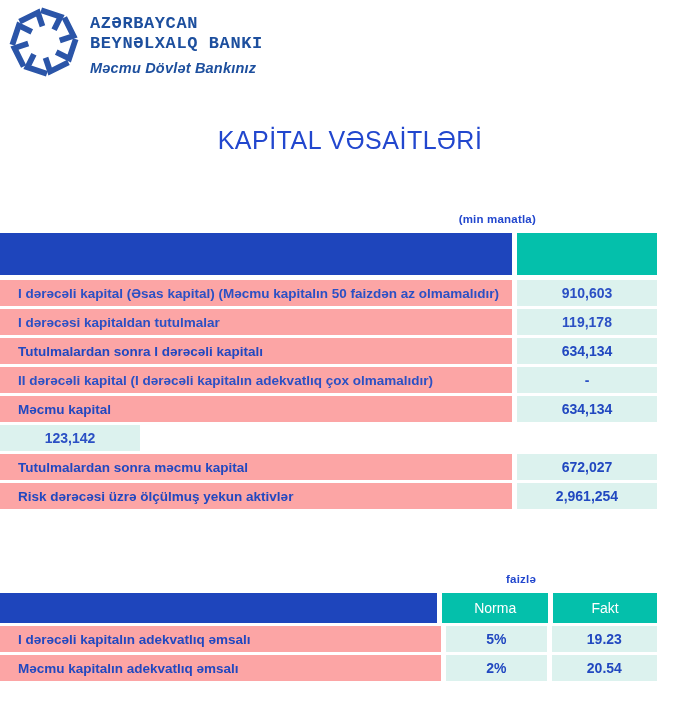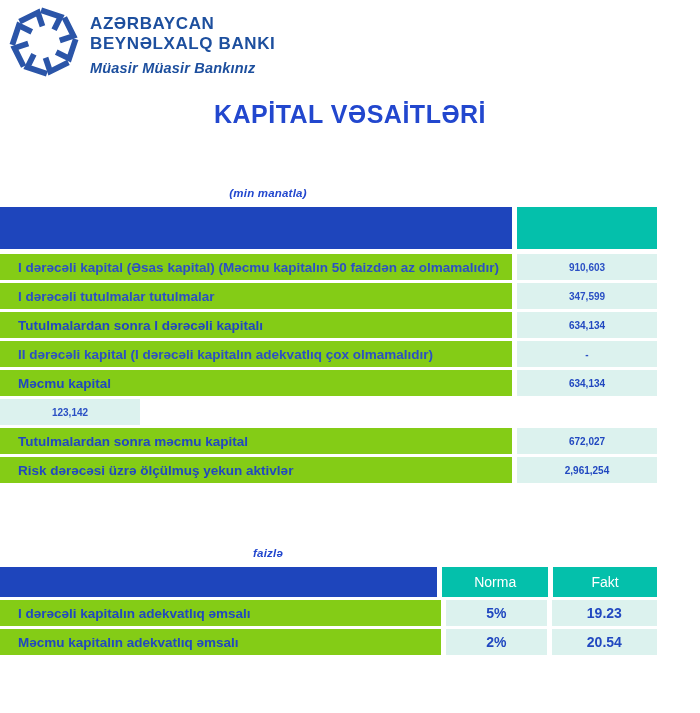--- a/index.html
+++ b/index.html
@@ -8,56 +8,55 @@
     background: #ffffff;
     font-family: "Liberation Sans", sans-serif;
     overflow: hidden;
   }
   .page { width: 700px; height: 713px; position: relative; }
 
   
   .brand { display: flex; align-items: flex-start; padding: 6px 0 0 8px; }
   .brand-logo { width: 72px; height: 72px; flex: 0 0 auto; }
   .brand-text { padding-left: 10px; padding-top: 8px; }
-  .brand-name { color: #1d4f9e; font-weight: 700; font-size: 17px; letter-spacing: 0.6px; line-height: 1.17; }
+  .brand-name { color: #1d4f9e; font-weight: 700; font-size: 17px; letter-spacing: 0.6px; line-height: 1.17; font-family: Liberation Mono, monospace; }
   .brand-tagline { color: #1d4f9e; font-style: italic; font-weight: 600; font-size: 14.5px; margin-top: 6px; letter-spacing: 0.2px; }
 
   
   .page-title {
     text-align: center;
     color: #2247ce;
-    font-weight: 700;
+    font-weight: 400;
     font-size: 25px;
     letter-spacing: 0.5px;
-    margin-top: 22px;
+    margin-top: 48px;
     font-stretch: condensed;
   }
 
   
   .table-wrap { width: 657px; margin-left: 0; }
   .unit-note {
     width: 536px;
-    text-align: center;
+    text-align: right;
     color: #2247ce;
-    font-style: italic;
     font-weight: 600;
     font-size: 11.5px;
     letter-spacing: 0.2px;
   }
   .row { display: flex; margin-bottom: 3px; }
   .cell {
     display: flex; align-items: center;
     color: #2b50c4;
     font-size: 13.5px;
     font-weight: 600;
     min-height: 26px;
   }
   .row.bold .cell { font-weight: 700; color: #2148c0; }
-  .cell.label { background: #84cc16; padding-left: 18px; margin-right: 5px; }
-  .cell.value { background: #dcf2ee; justify-content: center; font-size: 10px; }
+  .cell.label { background: #fca5a5; padding-left: 18px; margin-right: 5px; }
+  .cell.value { background: #dcf2ee; justify-content: center; font-size: 14px; }
 
   
   .t1-note { margin-top: 58px; margin-bottom: 8px; }
   .t1-header { display: flex; height: 42px; margin-bottom: 5px; }
   .t1-header .hdr-label { width: 512px; background: #1e45bc; margin-right: 5px; }
   .t1-header .hdr-value { width: 140px; background: #04c0ab; }
   .t1 .cell.label { width: 512px; }
   .t1 .cell.value { width: 140px; }
 
   
@@ -91,41 +90,41 @@
         <path d="M46 6 L73 15 L64 33" transform="rotate(225 50 50)"></path>
         <path d="M46 6 L73 15 L64 33" transform="rotate(270 50 50)"></path>
         <path d="M46 6 L73 15 L64 33" transform="rotate(315 50 50)"></path>
       </g>
     </svg>
     <div class="brand-text">
       <div class="brand-name">
         <div>AZƏRBAYCAN</div>
         <div>BEYNƏLXALQ BANKI</div>
       </div>
-      <div class="brand-tagline">Müasir Müasir Bankınız</div>
+      <div class="brand-tagline">Məcmu Dövlət Bankınız</div>
     </div>
   </div>
 
   <div class="page-title">KAPİTAL VƏSAİTLƏRİ</div>
 
   <div class="unit-note t1-note">(min manatla)</div>
 
   <div class="table-wrap t1">
     <div class="t1-header">
       <div class="hdr-label"></div>
       <div class="hdr-value"></div>
     </div>
     <div>
         <div class="row">
           <div class="cell label">I dərəcəli kapital (Əsas kapital) (Məcmu kapitalın 50 faizdən  az olmamalıdır)</div>
           <div class="cell value">910,603</div>
         </div>
         <div class="row">
-          <div class="cell label">I dərəcəli tutulmalar  tutulmalar</div>
-          <div class="cell value">347,599</div>
+          <div class="cell label">I dərəcəsi kapitaldan  tutulmalar</div>
+          <div class="cell value">119,178</div>
         </div>
         <div class="row bold">
           <div class="cell label">Tutulmalardan  sonra I dərəcəli kapitalı</div>
           <div class="cell value">634,134</div>
         </div>
         <div class="row">
           <div class="cell label">II dərəcəli  kapital (I dərəcəli  kapitalın  adekvatlıq çox olmamalıdır)</div>
           <div class="cell value">-</div>
         </div>
         <div class="row bold">

